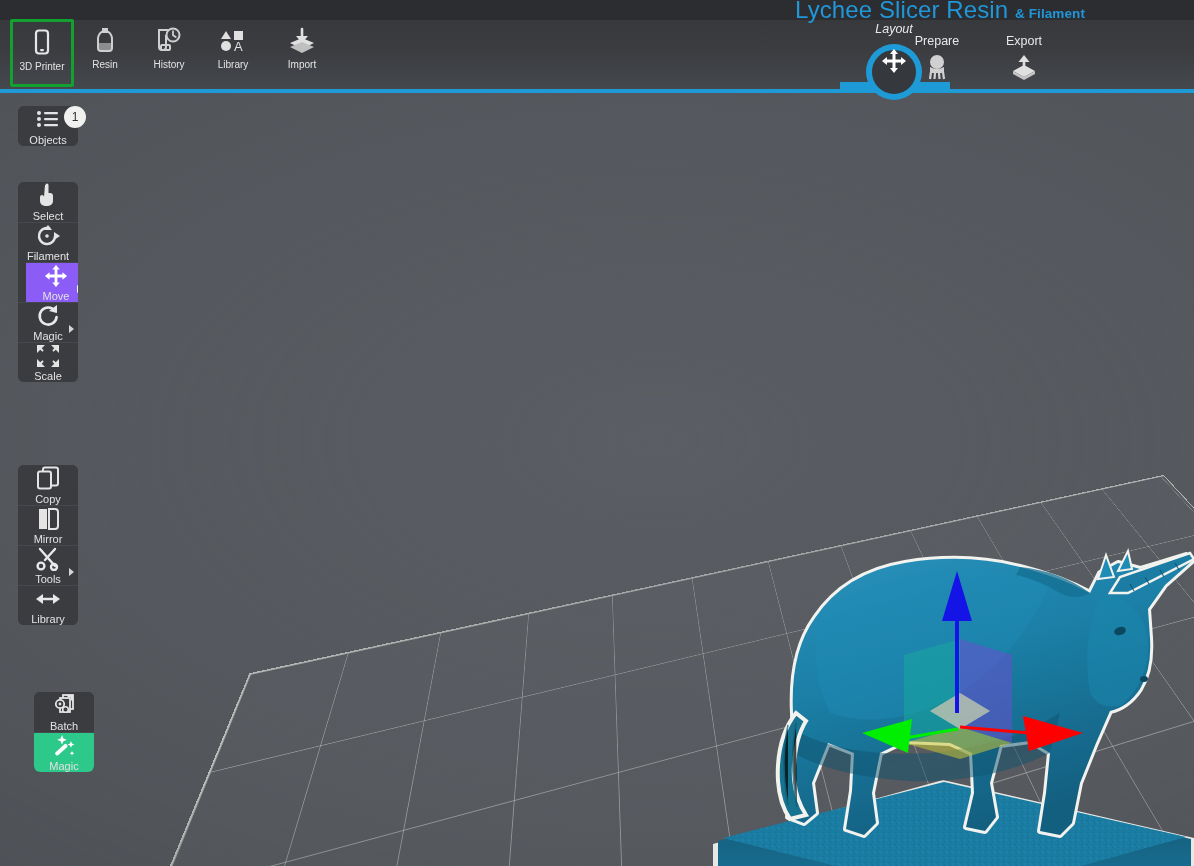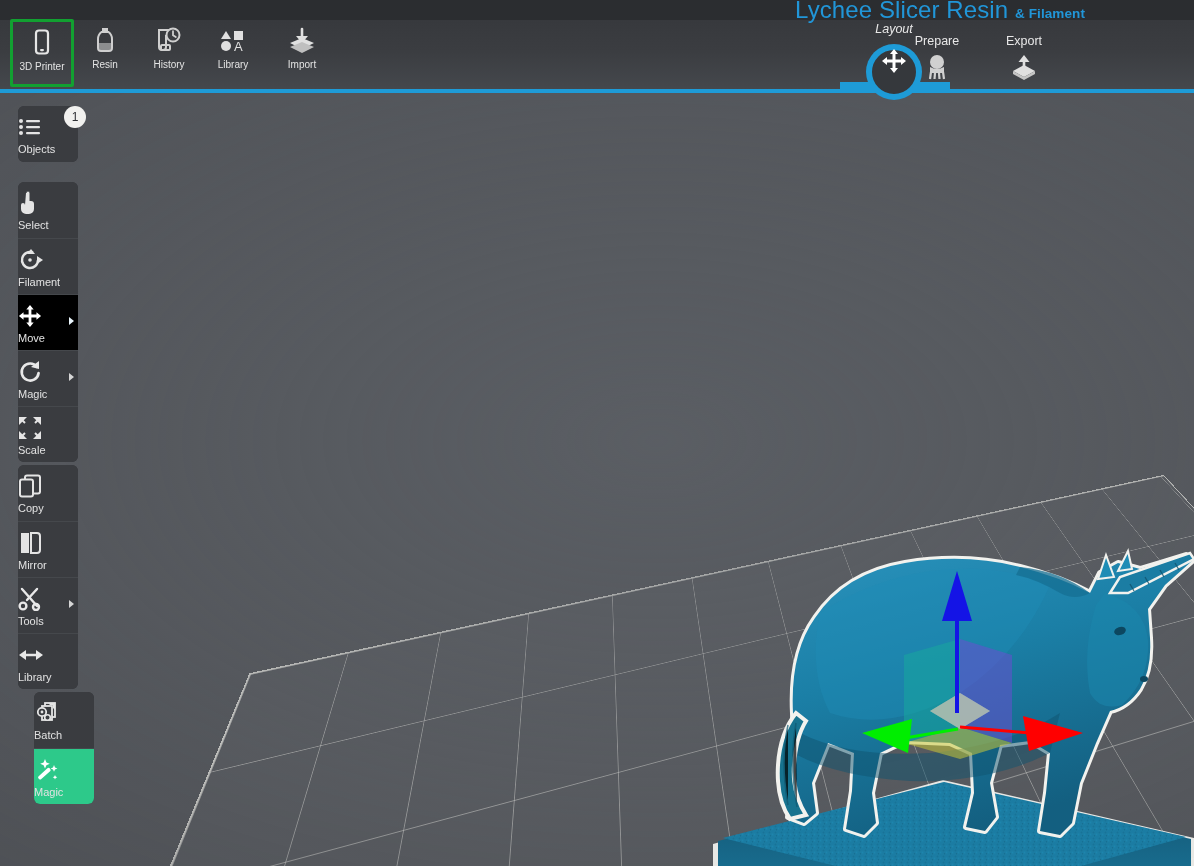--- a/index.html
+++ b/index.html
@@ -118,28 +118,28 @@
     position:absolute; left:840px; top:82px; width:110px; height:11px;
     background:#1e9bd7;
   }
 
   
   .rail-group {
     position:absolute; left:18px; width:60px;
     background:#3a3c40; border-radius:6px; overflow:hidden;
   }
   .rail-btn {
-    position:relative; width:60px; height:56px;
-    display:flex; flex-direction:column; align-items:flex-start; justify-content:center;
+    position:relative; width:60px; height:40px;
+    display:flex; flex-direction:column; align-items:center; justify-content:center;
     cursor:pointer; background:#3a3c40;
   }
   .rail-btn + .rail-btn { border-top:1px solid #45484c; }
   .rail-btn .rglyph { height:28px; display:flex; align-items:center; justify-content:center; }
   .rail-btn .rlbl { font-size:11px; color:#e2e2e2; margin-top:2px; line-height:12px; }
-  .rail-btn.active-blue { background:#000000; }
+  .rail-btn.active-blue { background:#8b5cf6;margin-left:8px; }
   .rail-btn.active-green { background:#2dc98a; }
   .rail-btn .caret {
     position:absolute; right:4px; top:22px;
     width:0;height:0;border-left:5px solid #d6d6d6;
     border-top:4px solid transparent;border-bottom:4px solid transparent;
   }
   .rail-btn.active-blue .caret { border-left-color:#eaf6fd; }
   .badge {
     position:absolute; right:-8px; top:-8px; width:22px; height:22px;
     border-radius:50%; background:#f1f1ef; color:#2f3135;

